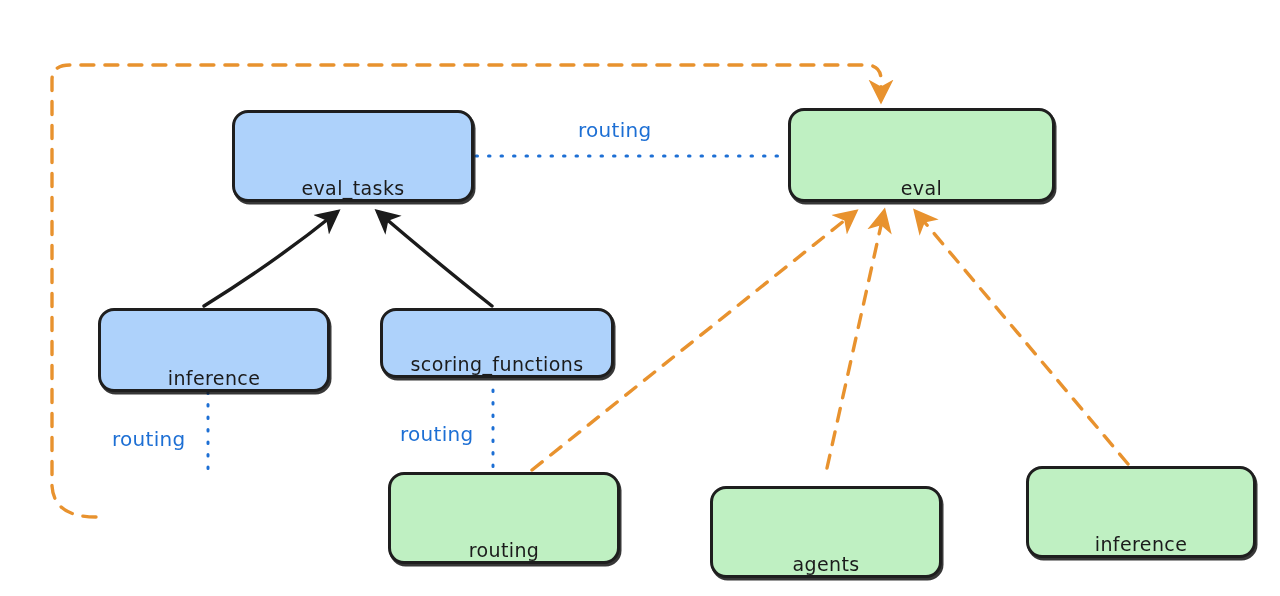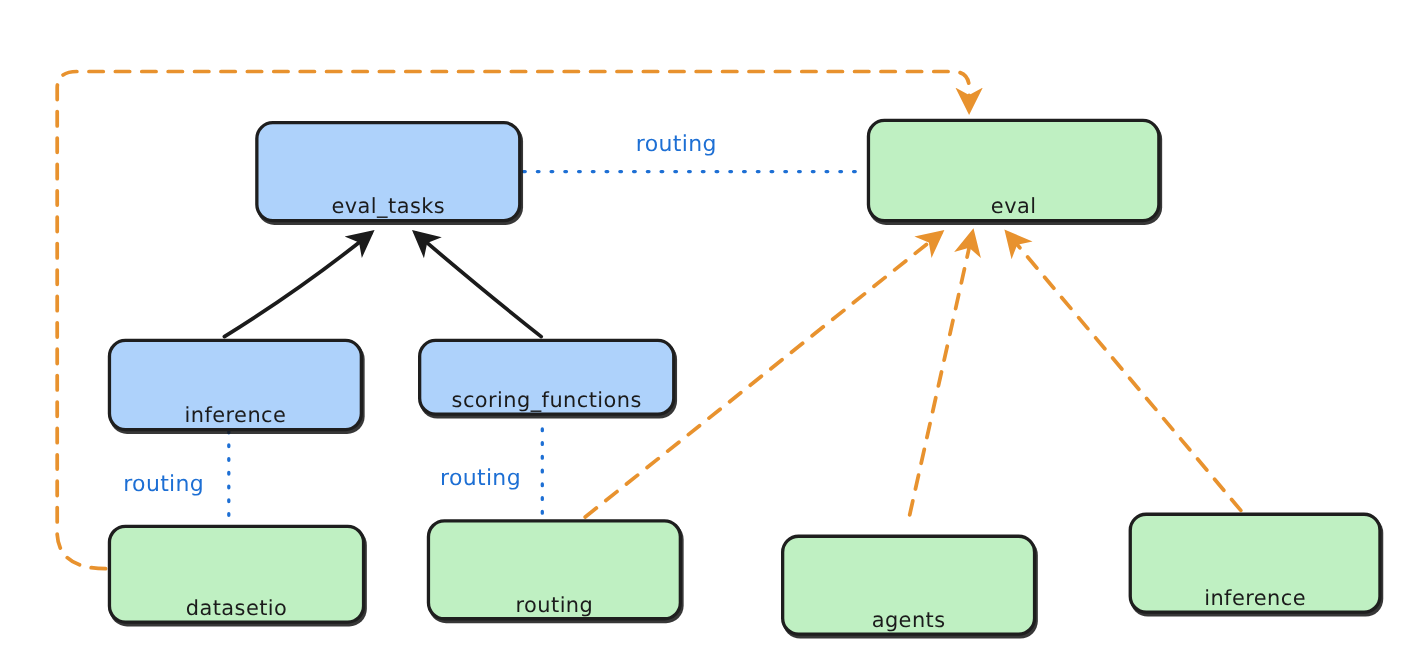--- a/index.html
+++ b/index.html
@@ -96,23 +96,20 @@
   </div>
 
   <div class="node blue" style="left:98px; top:308px; width:232px; height:84px;">
     <span>inference</span>
   </div>
 
   <div class="node blue" style="left:380px; top:308px; width:234px; height:70px;">
     <span>scoring_functions</span>
   </div>
 
-  <div class="node green" style="left:98px; top:477px; width:234px; height:90px;">
-    <span>datasetio</span>
-  </div>
 
   <div class="node green" style="left:388px; top:472px; width:232px; height:92px;">
     <span>routing</span>
   </div>
 
   <div class="node green" style="left:710px; top:486px; width:232px; height:92px;">
     <span>agents</span>
   </div>
 
   <div class="node green" style="left:1026px; top:466px; width:230px; height:92px;">

